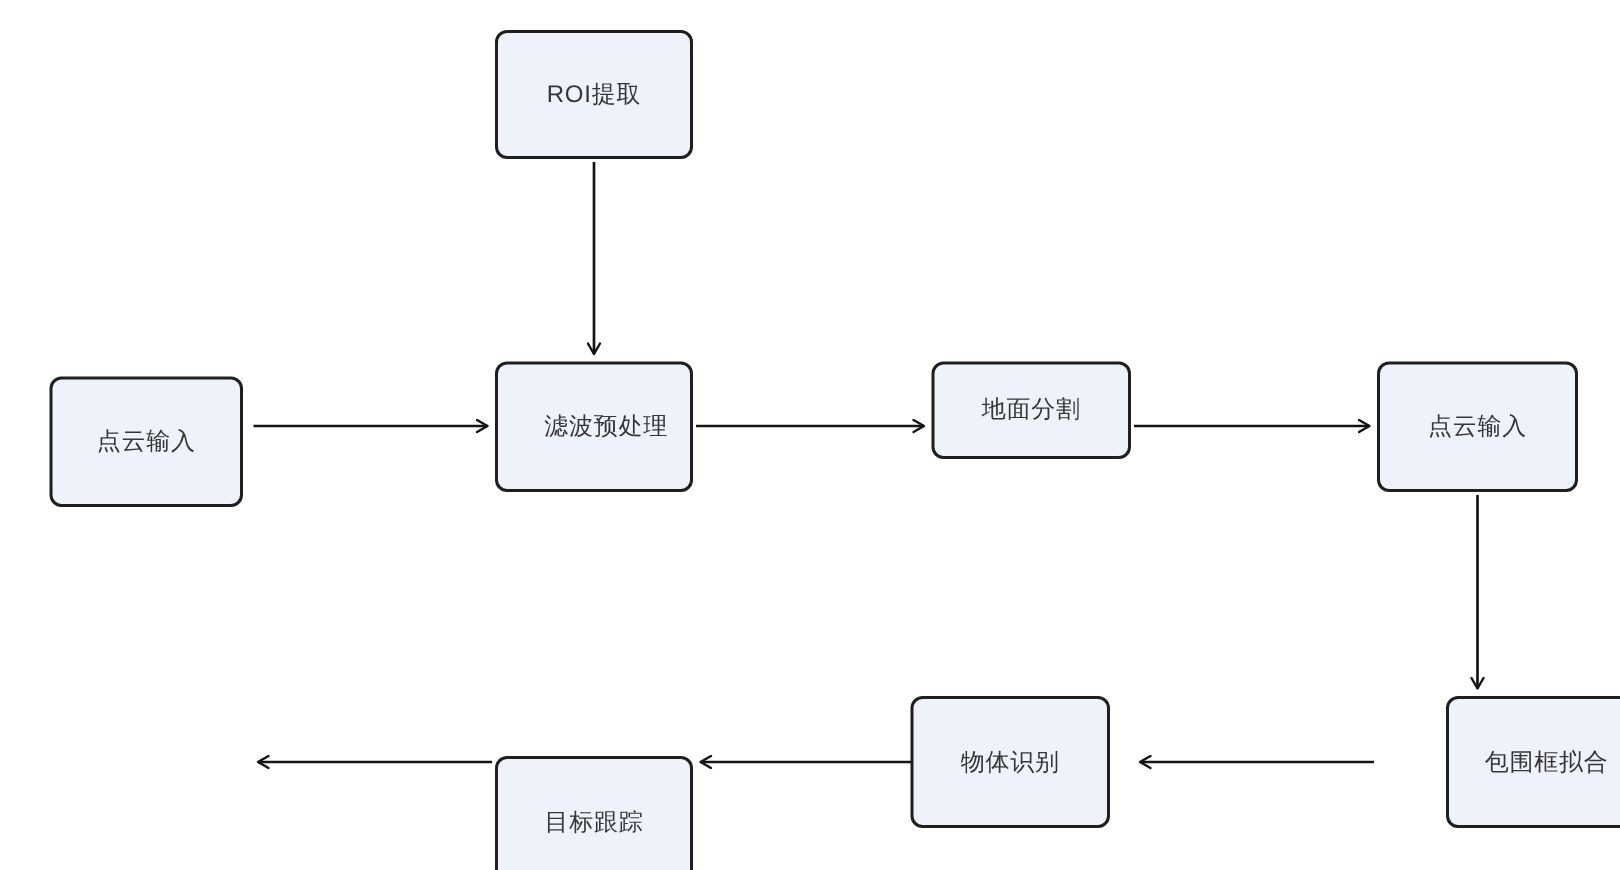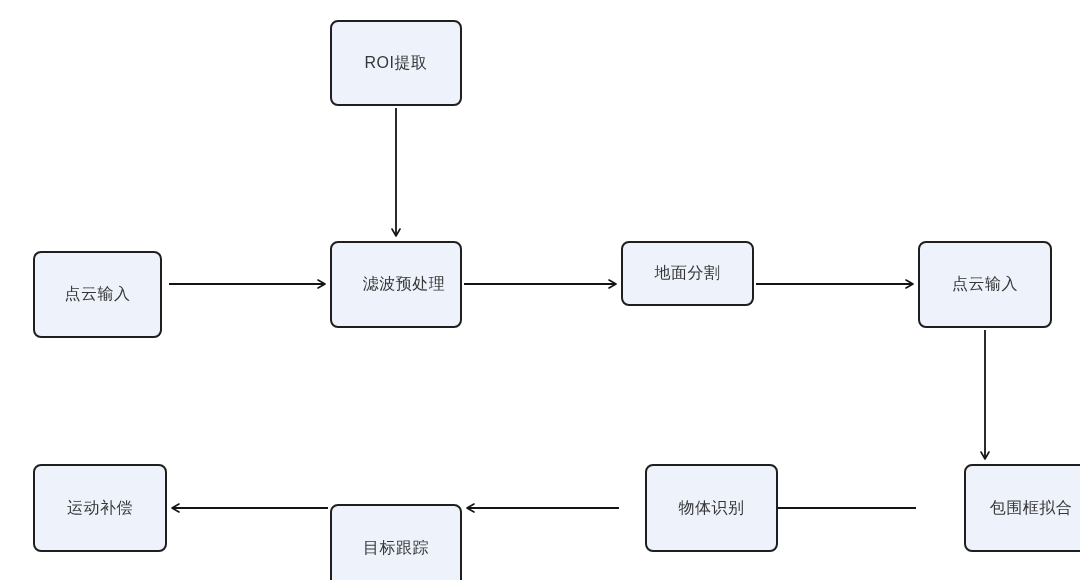--- a/index.html
+++ b/index.html
@@ -94,23 +94,20 @@
   <div class="node" style="left:621px; top:241px; width:133px; height:65px;">
     <span class="node-label">地面分割</span>
   </div>
   <div class="node" style="left:918px; top:241px; width:134px; height:87px;">
     <span class="node-label">点云输入</span>
   </div>
 
   <div class="node" style="left:964px; top:464px; width:134px; height:88px;">
     <span class="node-label">包围框拟合</span>
   </div>
-  <div class="node" style="left:645px; top:464px; width:133px; height:88px;">
+  <div class="node" style="left:607px; top:464px; width:133px; height:88px;">
     <span class="node-label">物体识别</span>
   </div>
   <div class="node" style="left:330px; top:464px; width:132px; height:88px;margin-top:40px;">
     <span class="node-label">目标跟踪</span>
   </div>
-  <div class="node" style="left:33px; top:464px; width:134px; height:88px;">
-    <span class="node-label">运动补偿</span>
-  </div>
 
 </div>
 
 </body></html>

